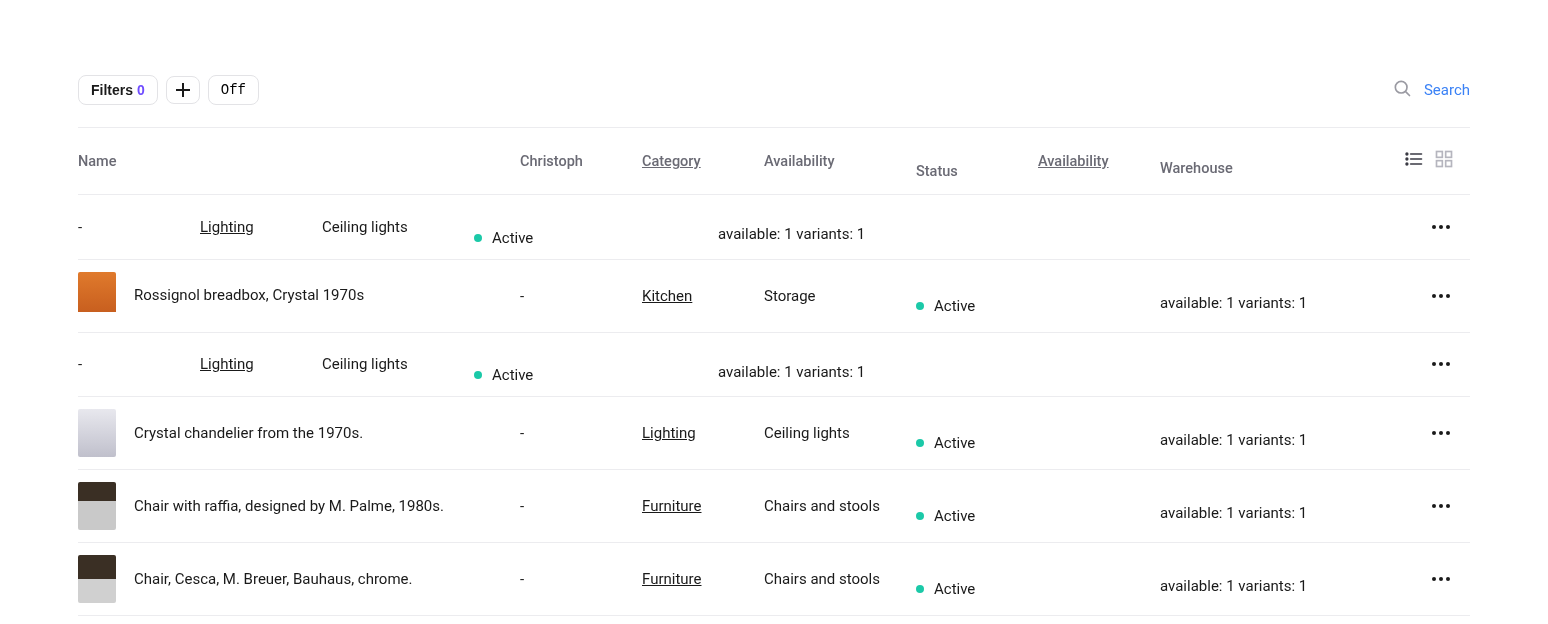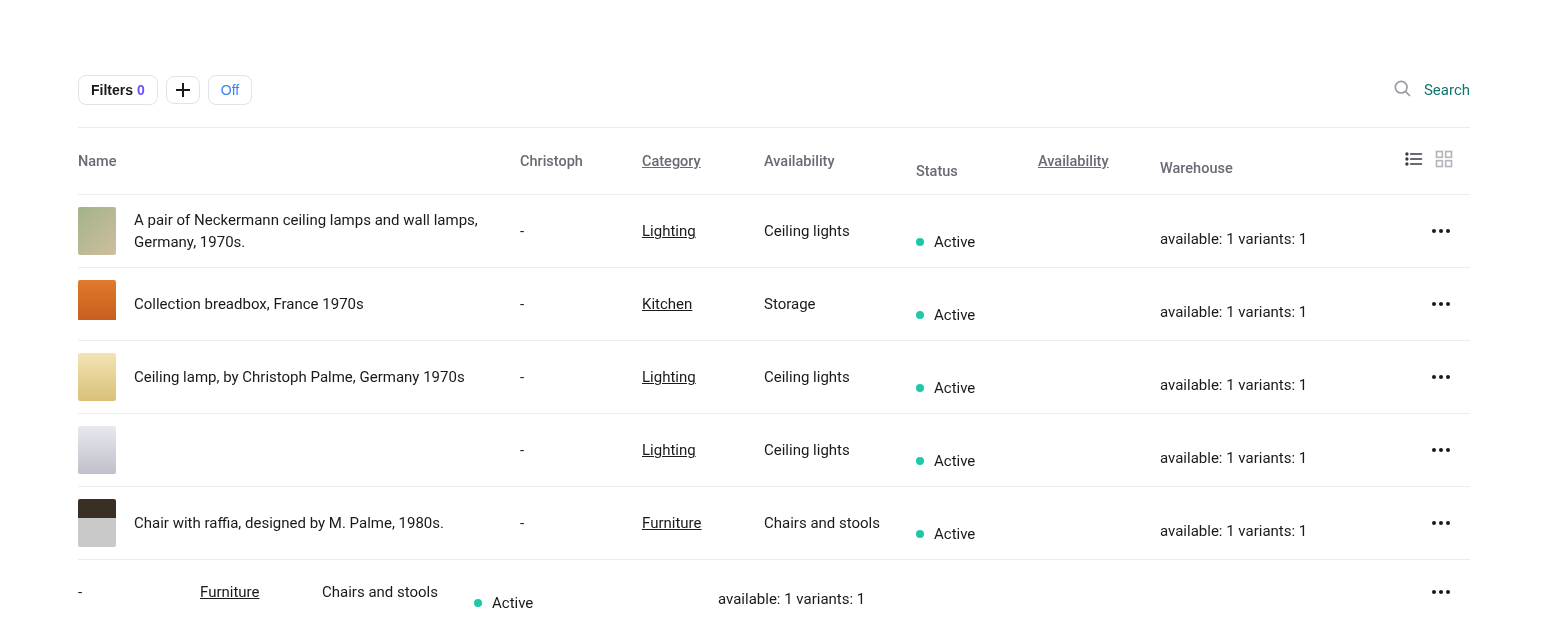--- a/index.html
+++ b/index.html
@@ -40,21 +40,22 @@
       color: #6f4cff;
       font-weight: 600;
     }
     .pill.filters .label {
       font-weight: 600;
     }
     .pill.icon-only {
       padding: 6px 9px;
     }
     .pill.off {
-      color: #3b82f6;
+      color: #000000;
+      font-family: Liberation Mono, monospace;
     }
     .plus-icon {
       width: 14px;
       height: 14px;
       position: relative;
     }
     .plus-icon::before, .plus-icon::after {
       content: "";
       position: absolute;
       background: #1a1a1a;
@@ -79,21 +80,21 @@
       gap: 12px;
       color: #9a9aa2;
     }
     .search-icon svg {
       width: 20px;
       height: 20px;
       stroke: #9a9aa2;
     }
     .search-text {
       font-size: 15px;
-      color: #0f766e;
+      color: #3b82f6;
     }
     .table {
       border-top: 1px solid #ececef;
     }
     .row {
       display: flex;
       align-items: center;
       border-bottom: 1px solid #ececef;
       padding: 12px 0;
     }
@@ -219,88 +220,81 @@
             <rect x="14" y="3" width="7" height="7"></rect>
             <rect x="3" y="14" width="7" height="7"></rect>
             <rect x="14" y="14" width="7" height="7"></rect>
           </svg>
         </span>
       </div>
     </div>
   </div>
   <div id="rows-container">
       <div class="row">
-    <div class="cell col-name">
-      <div class="thumb t1"></div>
-      <div class="name-text">A pair of Neckermann ceiling lamps and wall lamps, Germany, 1970s.</div>
-    </div>
     <div class="cell col-collection">-</div>
     <div class="cell col-category">Lighting</div>
     <div class="cell col-subcategory">Ceiling lights</div>
     <div class="cell col-status">
       <span class="status-dot"></span>
       <span>Active</span>
     </div>
     <div class="cell col-availability"></div>
     <div class="cell col-warehouse">available: 1 variants: 1</div>
     <div class="cell col-actions">
       <span class="more-icon">
             <span></span>
             <span></span>
             <span></span>
           </span>
     </div>
   </div>
       <div class="row">
     <div class="cell col-name">
       <div class="thumb t2"></div>
-      <div class="name-text">Collection breadbox, France 1970s</div>
+      <div class="name-text">Rossignol breadbox, Crystal 1970s</div>
     </div>
     <div class="cell col-collection">-</div>
     <div class="cell col-category">Kitchen</div>
     <div class="cell col-subcategory">Storage</div>
     <div class="cell col-status">
       <span class="status-dot"></span>
       <span>Active</span>
     </div>
     <div class="cell col-availability"></div>
     <div class="cell col-warehouse">available: 1 variants: 1</div>
     <div class="cell col-actions">
       <span class="more-icon">
             <span></span>
             <span></span>
             <span></span>
           </span>
     </div>
   </div>
       <div class="row">
-    <div class="cell col-name">
-      <div class="thumb t3"></div>
-      <div class="name-text">Ceiling lamp, by Christoph Palme, Germany 1970s</div>
-    </div>
     <div class="cell col-collection">-</div>
     <div class="cell col-category">Lighting</div>
     <div class="cell col-subcategory">Ceiling lights</div>
     <div class="cell col-status">
       <span class="status-dot"></span>
       <span>Active</span>
     </div>
     <div class="cell col-availability"></div>
     <div class="cell col-warehouse">available: 1 variants: 1</div>
     <div class="cell col-actions">
       <span class="more-icon">
             <span></span>
             <span></span>
             <span></span>
           </span>
     </div>
   </div>
       <div class="row">
     <div class="cell col-name">
       <div class="thumb t4"></div>
+      <div class="name-text">Crystal chandelier from the 1970s.</div>
     </div>
     <div class="cell col-collection">-</div>
     <div class="cell col-category">Lighting</div>
     <div class="cell col-subcategory">Ceiling lights</div>
     <div class="cell col-status">
       <span class="status-dot"></span>
       <span>Active</span>
     </div>
     <div class="cell col-availability"></div>
     <div class="cell col-warehouse">available: 1 variants: 1</div>
@@ -328,20 +322,24 @@
     <div class="cell col-warehouse">available: 1 variants: 1</div>
     <div class="cell col-actions">
       <span class="more-icon">
             <span></span>
             <span></span>
             <span></span>
           </span>
     </div>
   </div>
       <div class="row">
+    <div class="cell col-name">
+      <div class="thumb t6"></div>
+      <div class="name-text">Chair, Cesca, M. Breuer, Bauhaus, chrome.</div>
+    </div>
     <div class="cell col-collection">-</div>
     <div class="cell col-category">Furniture</div>
     <div class="cell col-subcategory">Chairs and stools</div>
     <div class="cell col-status">
       <span class="status-dot"></span>
       <span>Active</span>
     </div>
     <div class="cell col-availability"></div>
     <div class="cell col-warehouse">available: 1 variants: 1</div>
     <div class="cell col-actions">

